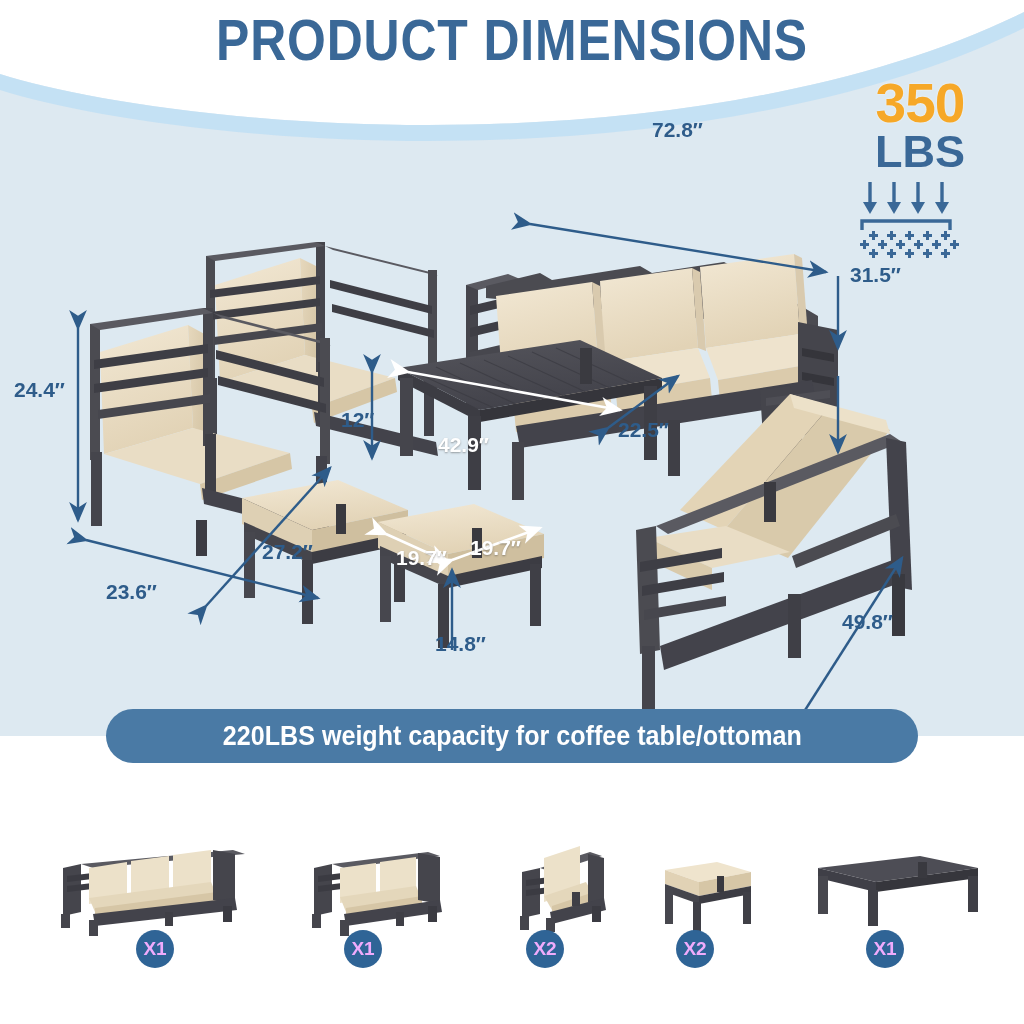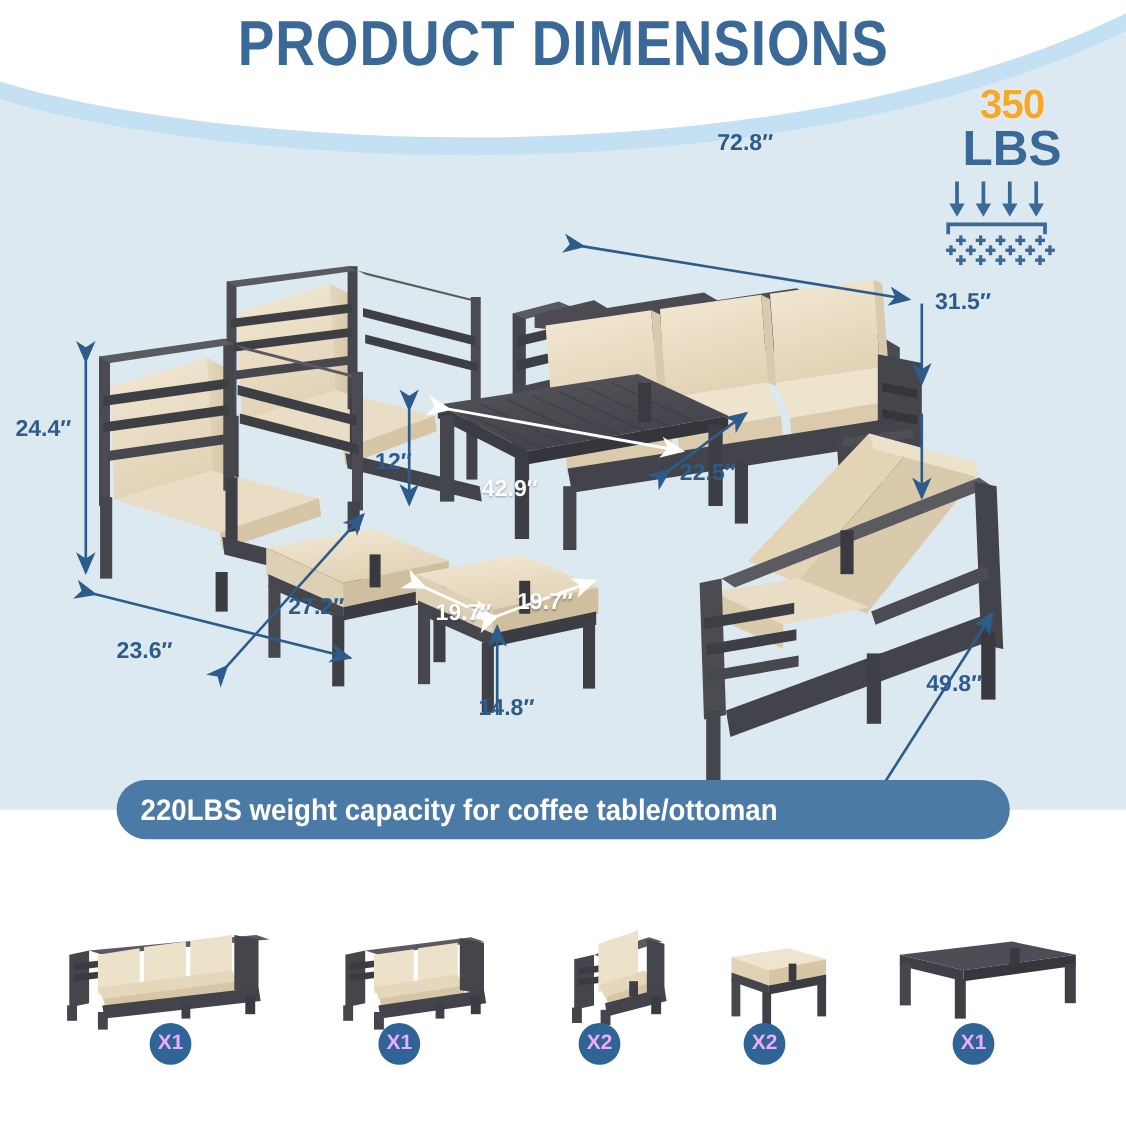--- a/index.html
+++ b/index.html
@@ -21,21 +21,21 @@
     color:#3a6897;
     letter-spacing:1px;
     transform:scaleX(0.86);
     transform-origin:center top;
     white-space:nowrap;
   }
 
   
   .cap-badge { position:absolute; right:34px; top:78px; width:140px; text-align:center; }
   .cap-num {
-    font-size:37px; font-weight:bold; color:#f6a828; line-height:0.92;
+    font-size:55px; font-weight:bold; color:#f6a828; line-height:0.92;
     letter-spacing:-1px;
     text-shadow:0 0 2px rgba(255,255,255,.85);
   }
   .cap-unit { font-size:45px; font-weight:bold; color:#3a6897; line-height:1.0; letter-spacing:0px; }
   .cap-arrows { margin-top:6px; height:66px; }
 
   
   .dim {
     position:absolute; color:#2e5c8a; font-size:21px; font-weight:bold;
     white-space:nowrap; letter-spacing:0px;
@@ -43,21 +43,21 @@
   .dim-w {
     position:absolute; color:#ffffff; font-size:21px; font-weight:bold;
     white-space:nowrap;
     text-shadow:0 1px 2px rgba(60,60,60,.45);
   }
 
   
   .banner {
     position:absolute; left:106px; top:709px; width:812px; height:54px;
     background:#4a7aa5; border-radius:27px;
-    display:flex; align-items:center; justify-content:flex-start;
+    display:flex; align-items:center; justify-content:center;
   }
   .banner-text {
     color:#ffffff; font-size:27px; font-weight:bold; white-space:nowrap;
     transform:scaleX(0.93); transform-origin:center;
   }
 
   
   .strip { position:absolute; left:0; top:800px; width:1024px; height:200px; }
   .thumb { position:absolute; }
   .qty {

